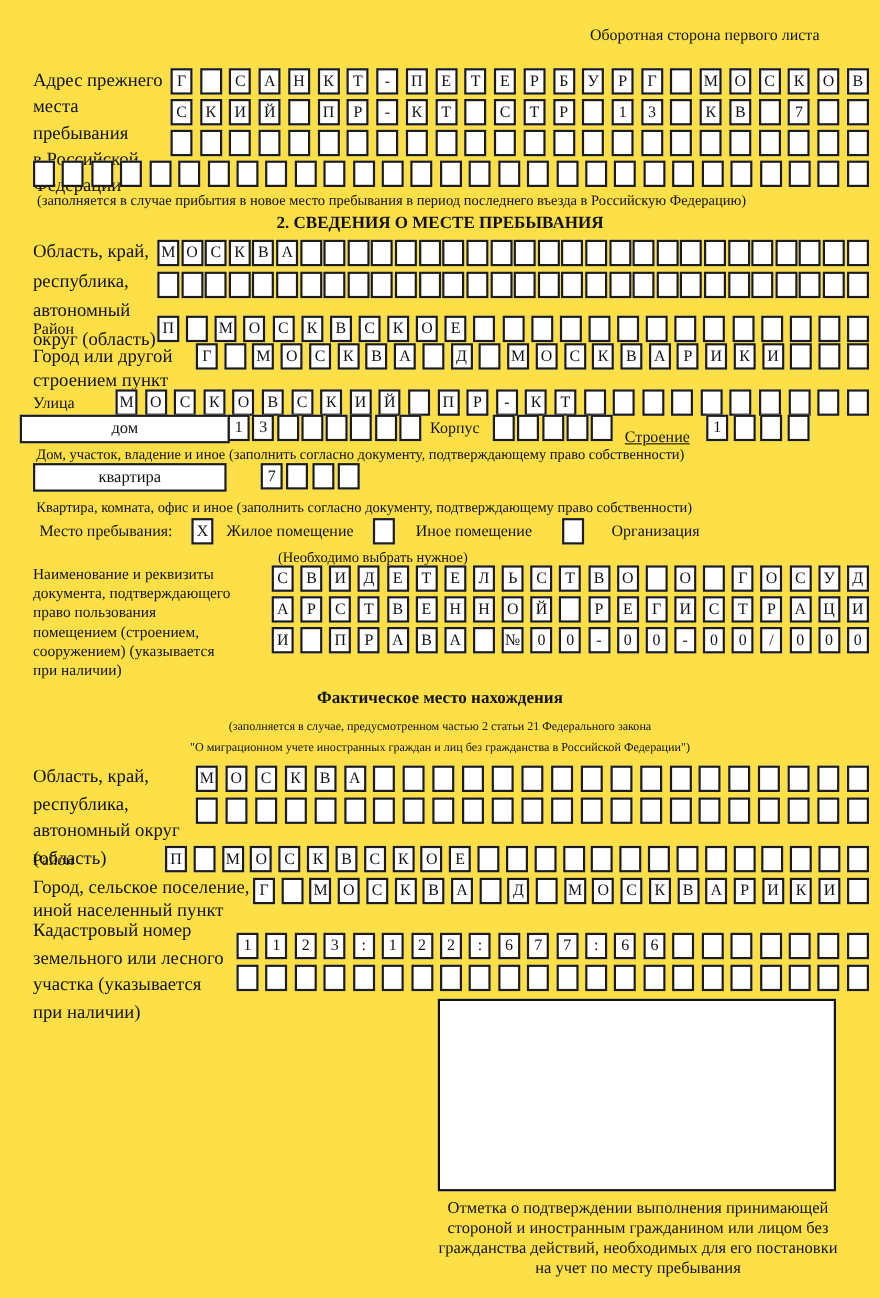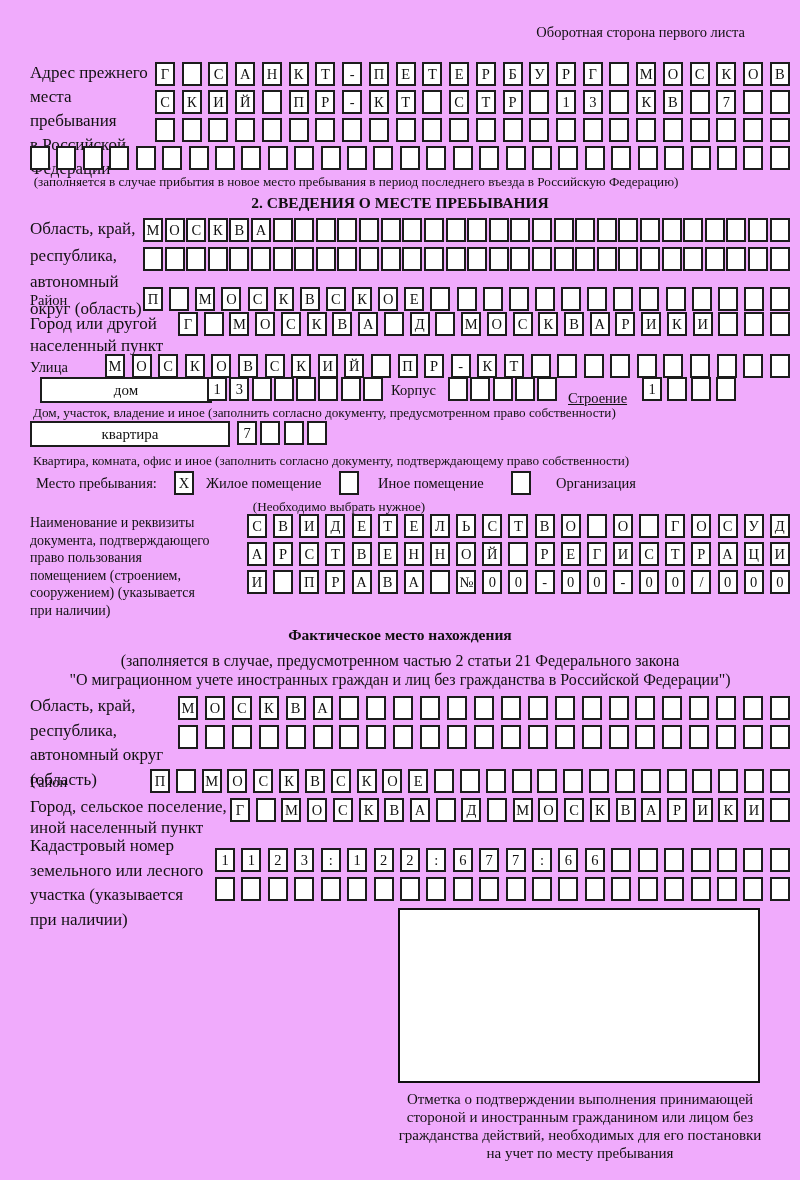--- a/index.html
+++ b/index.html
@@ -1,19 +1,19 @@
 <!DOCTYPE html>
 <html><head>
 <meta charset="utf-8">
 <style>
   html,body{margin:0;padding:0;background:#fff;}
   #page{
     position:relative;
     width:800px;height:1180px;
-    background:#f0abfc;
+    background:#fde047;
     font-family:"Liberation Serif","DejaVu Serif",serif;
     color:#111;
     overflow:hidden;
   }
   .abs{position:absolute;}
   .lbl{font-size:17px;line-height:24px;white-space:pre-line;}
   .lbl-tight{font-size:14px;line-height:17.5px;white-space:pre-line;}
   .caption{font-size:13.2px;text-align:center;}
   .title{font-size:15.5px;font-weight:bold;text-align:center;}
   .cellrow{display:flex;justify-content:space-between;}
@@ -29,21 +29,21 @@
   .bigbox{
     box-sizing:border-box;
     border:2px solid #1c1c1c;
     height:26px;
     display:flex;align-items:center;justify-content:center;
     font-size:15px;background:#fff;
   }
   .inline-lbl{font-size:14.5px;line-height:24px;white-space:nowrap;}
   .stamp{box-sizing:border-box;border:2px solid #111;background:#fff;}
   .stamp-note{font-size:15px;line-height:18px;text-align:center;white-space:pre-line;}
-  .notes{font-size:16px;line-height:18px;text-align:center;white-space:pre-line;}
+  .notes{font-size:11px;line-height:18px;text-align:center;white-space:pre-line;}
 </style>
 </head>
 <body>
 
 <div id="page">
 
   <div class="abs inline-lbl" style="left:400px;top:20px;width:345px;text-align:right;">Оборотная сторона первого листа</div>
 
   <div class="abs lbl" style="left:30px;top:61px;width:125px;">Адрес прежнего
 места пребывания
@@ -254,21 +254,21 @@
       <span class="cell"></span>
       <span class="cell"></span>
       <span class="cell"></span>
       <span class="cell"></span>
       <span class="cell"></span>
       <span class="cell"></span>
       <span class="cell"></span>
     </div>
 
   <div class="abs lbl" style="left:30px;top:313px;width:160px;line-height:22px;">Город или другой
-населенный пункт</div>
+строением пункт</div>
   <div class="abs cellrow" style="left:178px;top:312px;width:612px;">
       <span class="cell">Г</span>
       <span class="cell"></span>
       <span class="cell">М</span>
       <span class="cell">О</span>
       <span class="cell">С</span>
       <span class="cell">К</span>
       <span class="cell">В</span>
       <span class="cell">А</span>
       <span class="cell"></span>
@@ -312,21 +312,21 @@
       <span class="cell"></span>
       <span class="cell"></span>
       <span class="cell"></span>
       <span class="cell"></span>
       <span class="cell"></span>
       <span class="cell"></span>
       <span class="cell"></span>
       <span class="cell"></span>
     </div>
 
-  <div class="abs bigbox" style="left:40px;top:377px;width:172px;">дом</div>
+  <div class="abs bigbox" style="left:18px;top:377px;width:191px;">дом</div>
   <div class="abs cellrow" style="left:207px;top:377px;width:176px;">
       <span class="cell">1</span>
       <span class="cell">3</span>
       <span class="cell"></span>
       <span class="cell"></span>
       <span class="cell"></span>
       <span class="cell"></span>
       <span class="cell"></span>
       <span class="cell"></span>
     </div>
@@ -338,23 +338,23 @@
       <span class="cell"></span>
       <span class="cell"></span>
     </div>
   <div class="abs inline-lbl" style="left:568px;top:386px;text-decoration:underline;">Строение</div>
   <div class="abs cellrow" style="left:642px;top:377px;width:94px;">
       <span class="cell">1</span>
       <span class="cell"></span>
       <span class="cell"></span>
       <span class="cell"></span>
     </div>
-  <div class="abs caption" style="left:33px;top:405px;width:740px;text-align:left;">Дом, участок, владение и иное (заполнить согласно документу, предусмотренном право собственности)</div>
-
-  <div class="abs bigbox" style="left:30px;top:421px;width:200px;font-family:Liberation Serif, serif;">квартира</div>
+  <div class="abs caption" style="left:33px;top:405px;width:740px;text-align:left;">Дом, участок, владение и иное (заполнить согласно документу, подтверждающему право собственности)</div>
+
+  <div class="abs bigbox" style="left:30px;top:421px;width:176px;font-family:Liberation Serif, serif;">квартира</div>
   <div class="abs cellrow" style="left:237px;top:421px;width:90px;">
       <span class="cell">7</span>
       <span class="cell"></span>
       <span class="cell"></span>
       <span class="cell"></span>
     </div>
   <div class="abs caption" style="left:33px;top:453px;width:740px;text-align:left;">Квартира, комната, офис и иное (заполнить согласно документу, подтверждающему право собственности)</div>
 
   <div class="abs inline-lbl" style="left:36px;top:471px;">Место пребывания:</div>
   <div class="abs cellrow" style="left:174px;top:471px;width:20px;">

